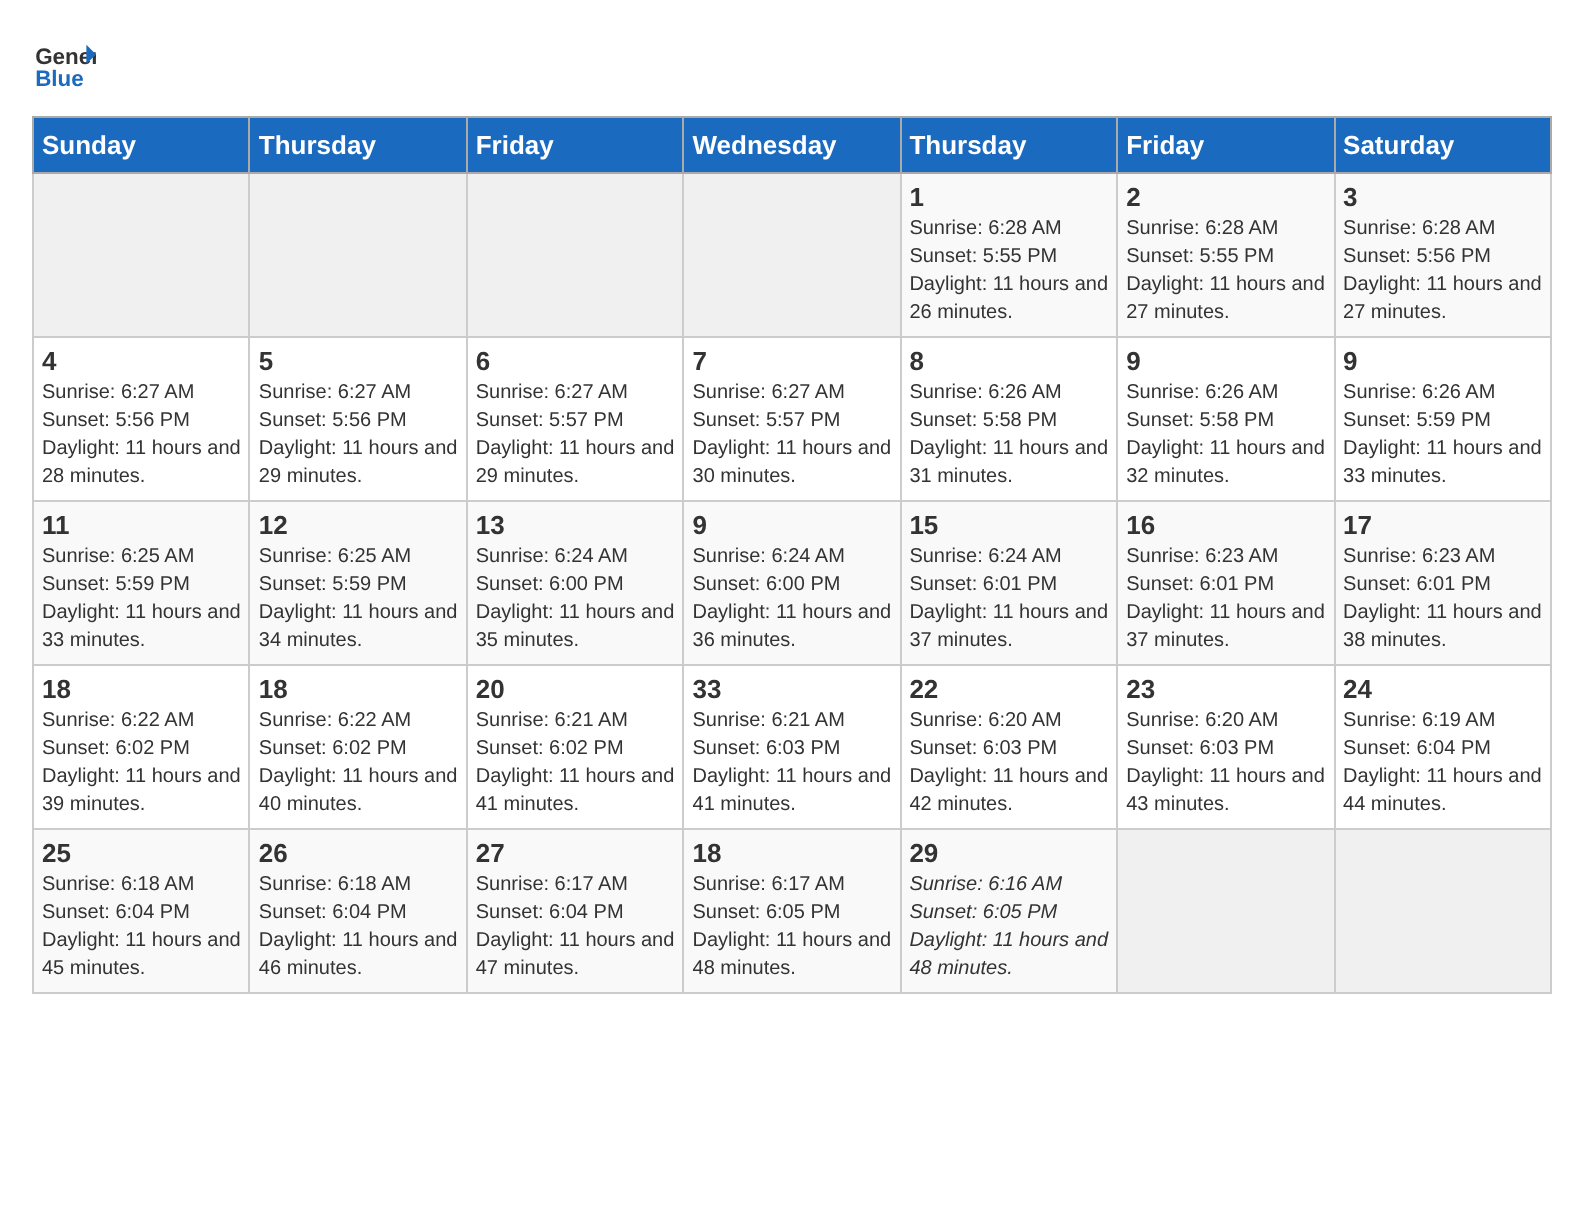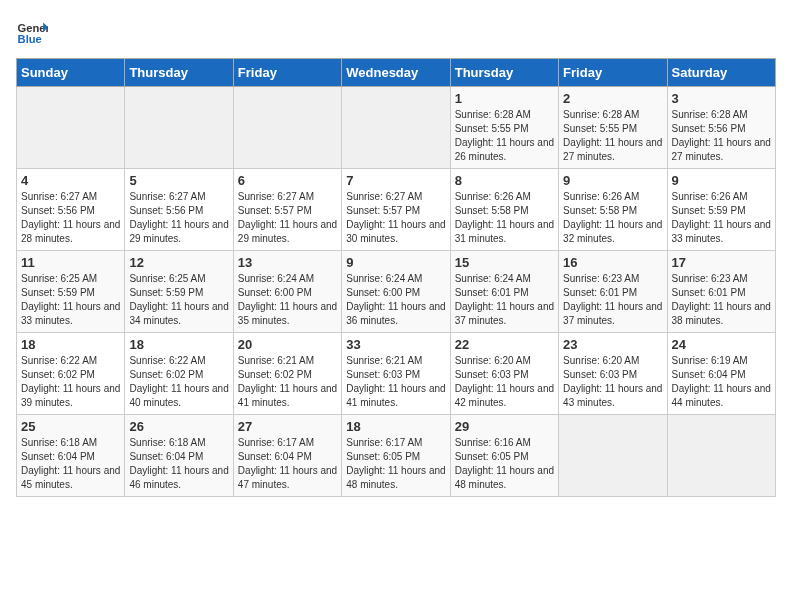--- a/index.html
+++ b/index.html
@@ -286,21 +286,21 @@
 Daylight: 11 hours and 47 minutes.</div>
         </td>
         <td>
           <span class="day-number">18</span>
           <div class="day-info" style="white-space: pre-line;">Sunrise: 6:17 AM
 Sunset: 6:05 PM
 Daylight: 11 hours and 48 minutes.</div>
         </td>
         <td>
           <span class="day-number">29</span>
-          <div class="day-info" style="white-space: pre-line;">Sunrise: 6:16 AM
+          <div class="day-info" style="white-space: pre-line; font-style: italic;">Sunrise: 6:16 AM
 Sunset: 6:05 PM
 Daylight: 11 hours and 48 minutes.</div>
         </td>
         <td class="empty-cell"></td>
         <td class="empty-cell"></td>
       </tr>
     </tbody>
 </table>
 
 </body></html>

